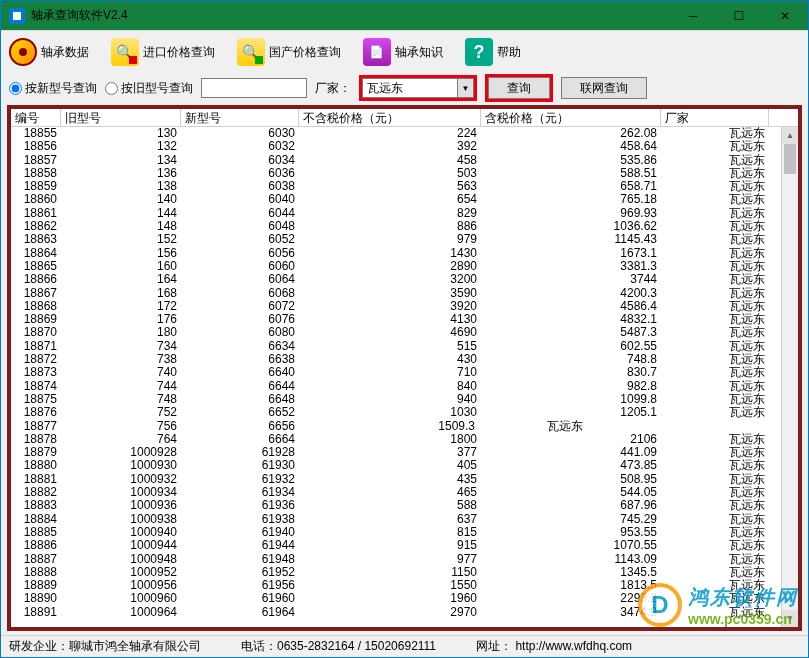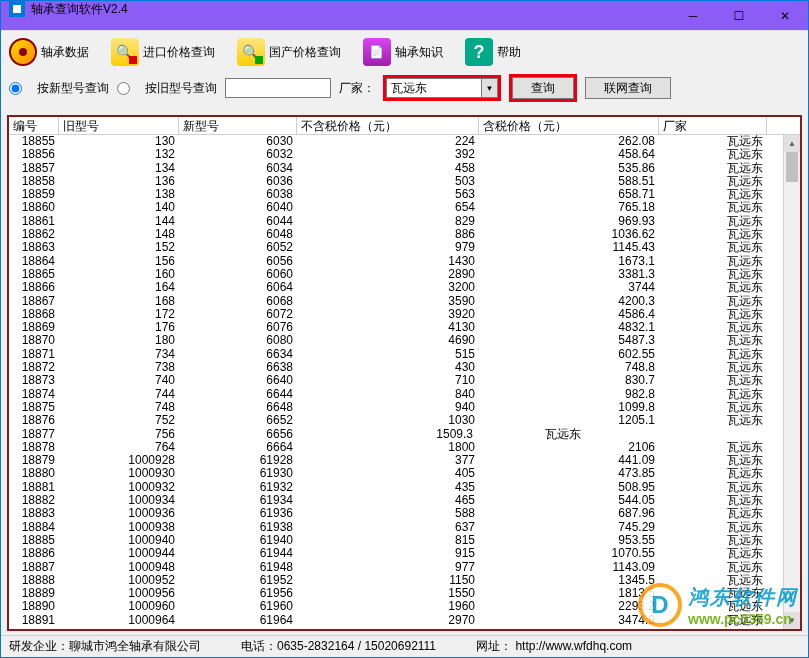--- a/index.html
+++ b/index.html
@@ -1,18 +1,18 @@
 <!DOCTYPE html>
 <html><head>
 <meta charset="utf-8">
 <style>
 * { margin: 0; padding: 0; box-sizing: border-box; font-family: "Microsoft YaHei", SimSun, sans-serif; font-size: 12px; }
 body { background: #fff; }
 .window { width: 809px; height: 658px; border: 1px solid #0078d7; background: #f0f0f0; position: relative; overflow: hidden; }
-.titlebar { height: 30px; background: #8b5cf6; display: flex; padding: 0 0 0 8px; border-bottom: 1px solid #ddd; }
+.titlebar { height: 30px; background: #15803d; display: flex; align-items: center; padding: 0 0 0 8px; border-bottom: 1px solid #ddd; }
 .titlebar-icon { width: 16px; height: 16px; background: #0078d7; margin-right: 6px; display: inline-block; }
 .titlebar-icon::before { content: ""; display: block; width: 8px; height: 8px; background: #fff; margin: 4px; }
 .titlebar-title { flex: 1; color: #000; }
 .titlebar-btns { display: flex; }
 .titlebar-btn { width: 46px; height: 30px; display: flex; align-items: center; justify-content: center; color: #000; cursor: pointer; }
 .toolbar { height: 42px; display: flex; align-items: center; padding: 4px 8px; gap: 22px; background: #f0f0f0; }
 .tool-btn { display: flex; align-items: center; gap: 4px; cursor: pointer; }
 .tool-icon { width: 28px; height: 28px; border-radius: 4px; display: flex; align-items: center; justify-content: center; font-size: 16px; }
 .ico-data { background: linear-gradient(135deg, #ffd700, #ff8c00); border-radius: 50%; border: 2px solid #8b0000; }
 .ico-data::before { content: ""; width: 8px; height: 8px; background: #8b0000; border-radius: 50%; display: block; }
@@ -20,31 +20,31 @@
 .ico-search::before { content: "🔍"; font-size: 14px; position: absolute; }
 .ico-search.red::after { content: ""; position: absolute; right: 2px; bottom: 2px; width: 8px; height: 8px; background: #d00; }
 .ico-search.green::after { content: ""; position: absolute; right: 2px; bottom: 2px; width: 8px; height: 8px; background: #0a0; }
 .ico-knowledge { background: linear-gradient(#d946ef, #a21caf); position: relative; }
 .ico-knowledge::before { content: "📄"; font-size: 12px; }
 .ico-dealer { position: relative; }
 .ico-dealer::before { content: "👥"; font-size: 18px; }
 .ico-help { background: #0a8; border-radius: 4px; color: #fff; }
 .ico-help::before { content: "?"; font-weight: bold; font-size: 18px; }
 .searchbar { height: 30px; display: flex; align-items: center; padding: 4px 8px; gap: 8px; background: #f0f0f0; }
-.radio-wrap { display: flex; align-items: center; gap: 15px; cursor: pointer; }
+.radio-wrap { display: flex; align-items: center; gap: 3px; cursor: pointer; }
 .radio-wrap input { margin: 0; }
 .text-input { width: 106px; height: 20px; border: 1px solid #7a7a7a; background: #fff; padding: 0 4px; }
 .label { color: #000; }
 .select-wrap { border: 3px solid #e60012; padding: 0; display: flex; }
 .select { width: 96px; height: 20px; border: 1px solid #7a7a7a; background: #fff; padding: 0 4px; appearance: none; }
 .select-btn { width: 16px; height: 20px; background: #e1e1e1; border: 1px solid #7a7a7a; border-left: none; display: flex; align-items: center; justify-content: center; font-size: 8px; }
 .btn { height: 22px; padding: 0 18px; border: 1px solid #7a7a7a; background: #e1e1e1; cursor: pointer; }
 .btn-hl { border: 3px solid #e60012; padding: 0; }
 .btn-hl .btn { border: 1px solid #7a7a7a; }
-.table-wrap { position: absolute; top: 104px; left: 6px; right: 6px; bottom: 26px; border: 2px solid #7f1d1d; background: #fff; overflow: hidden; margin-top: 10px; }
+.table-wrap { position: absolute; top: 104px; left: 6px; right: 6px; bottom: 26px; border: 4px solid #7f1d1d; background: #fff; overflow: hidden; }
 .thead { display: flex; height: 18px; background: #fff; border-bottom: 1px solid #d0d0d0; }
 .th { border-right: 1px solid #d0d0d0; padding: 1px 4px; background: #fff; font-weight: normal; white-space: nowrap; overflow: hidden; }
 .c0 { width: 50px; } .c1 { width: 120px; } .c2 { width: 118px; } .c3 { width: 182px; } .c4 { width: 180px; } .c5 { width: 108px; }
 .tbody { overflow-y: hidden; height: calc(100% - 18px); }
 .tr { display: flex; height: 13.3px; line-height: 13.3px; text-align: right; }
 .td { padding: 0 4px; white-space: nowrap; overflow: hidden; font-size: 12px; }
 .scrollbar-v { position: absolute; right: 0; top: 18px; bottom: 0; width: 17px; background: #f0f0f0; border-left: 1px solid #d0d0d0; }
 .scroll-btn { height: 17px; background: #e1e1e1; display: flex; align-items: center; justify-content: center; font-size: 8px; color: #606060; }
 .scroll-thumb { position: absolute; top: 17px; left: 2px; right: 2px; height: 30px; background: #c0c0c0; }
 .statusbar { position: absolute; bottom: 0; left: 0; right: 0; height: 22px; background: #f0f0f0; border-top: 1px solid #d0d0d0; display: flex; align-items: center; padding: 0 8px; gap: 40px; }

